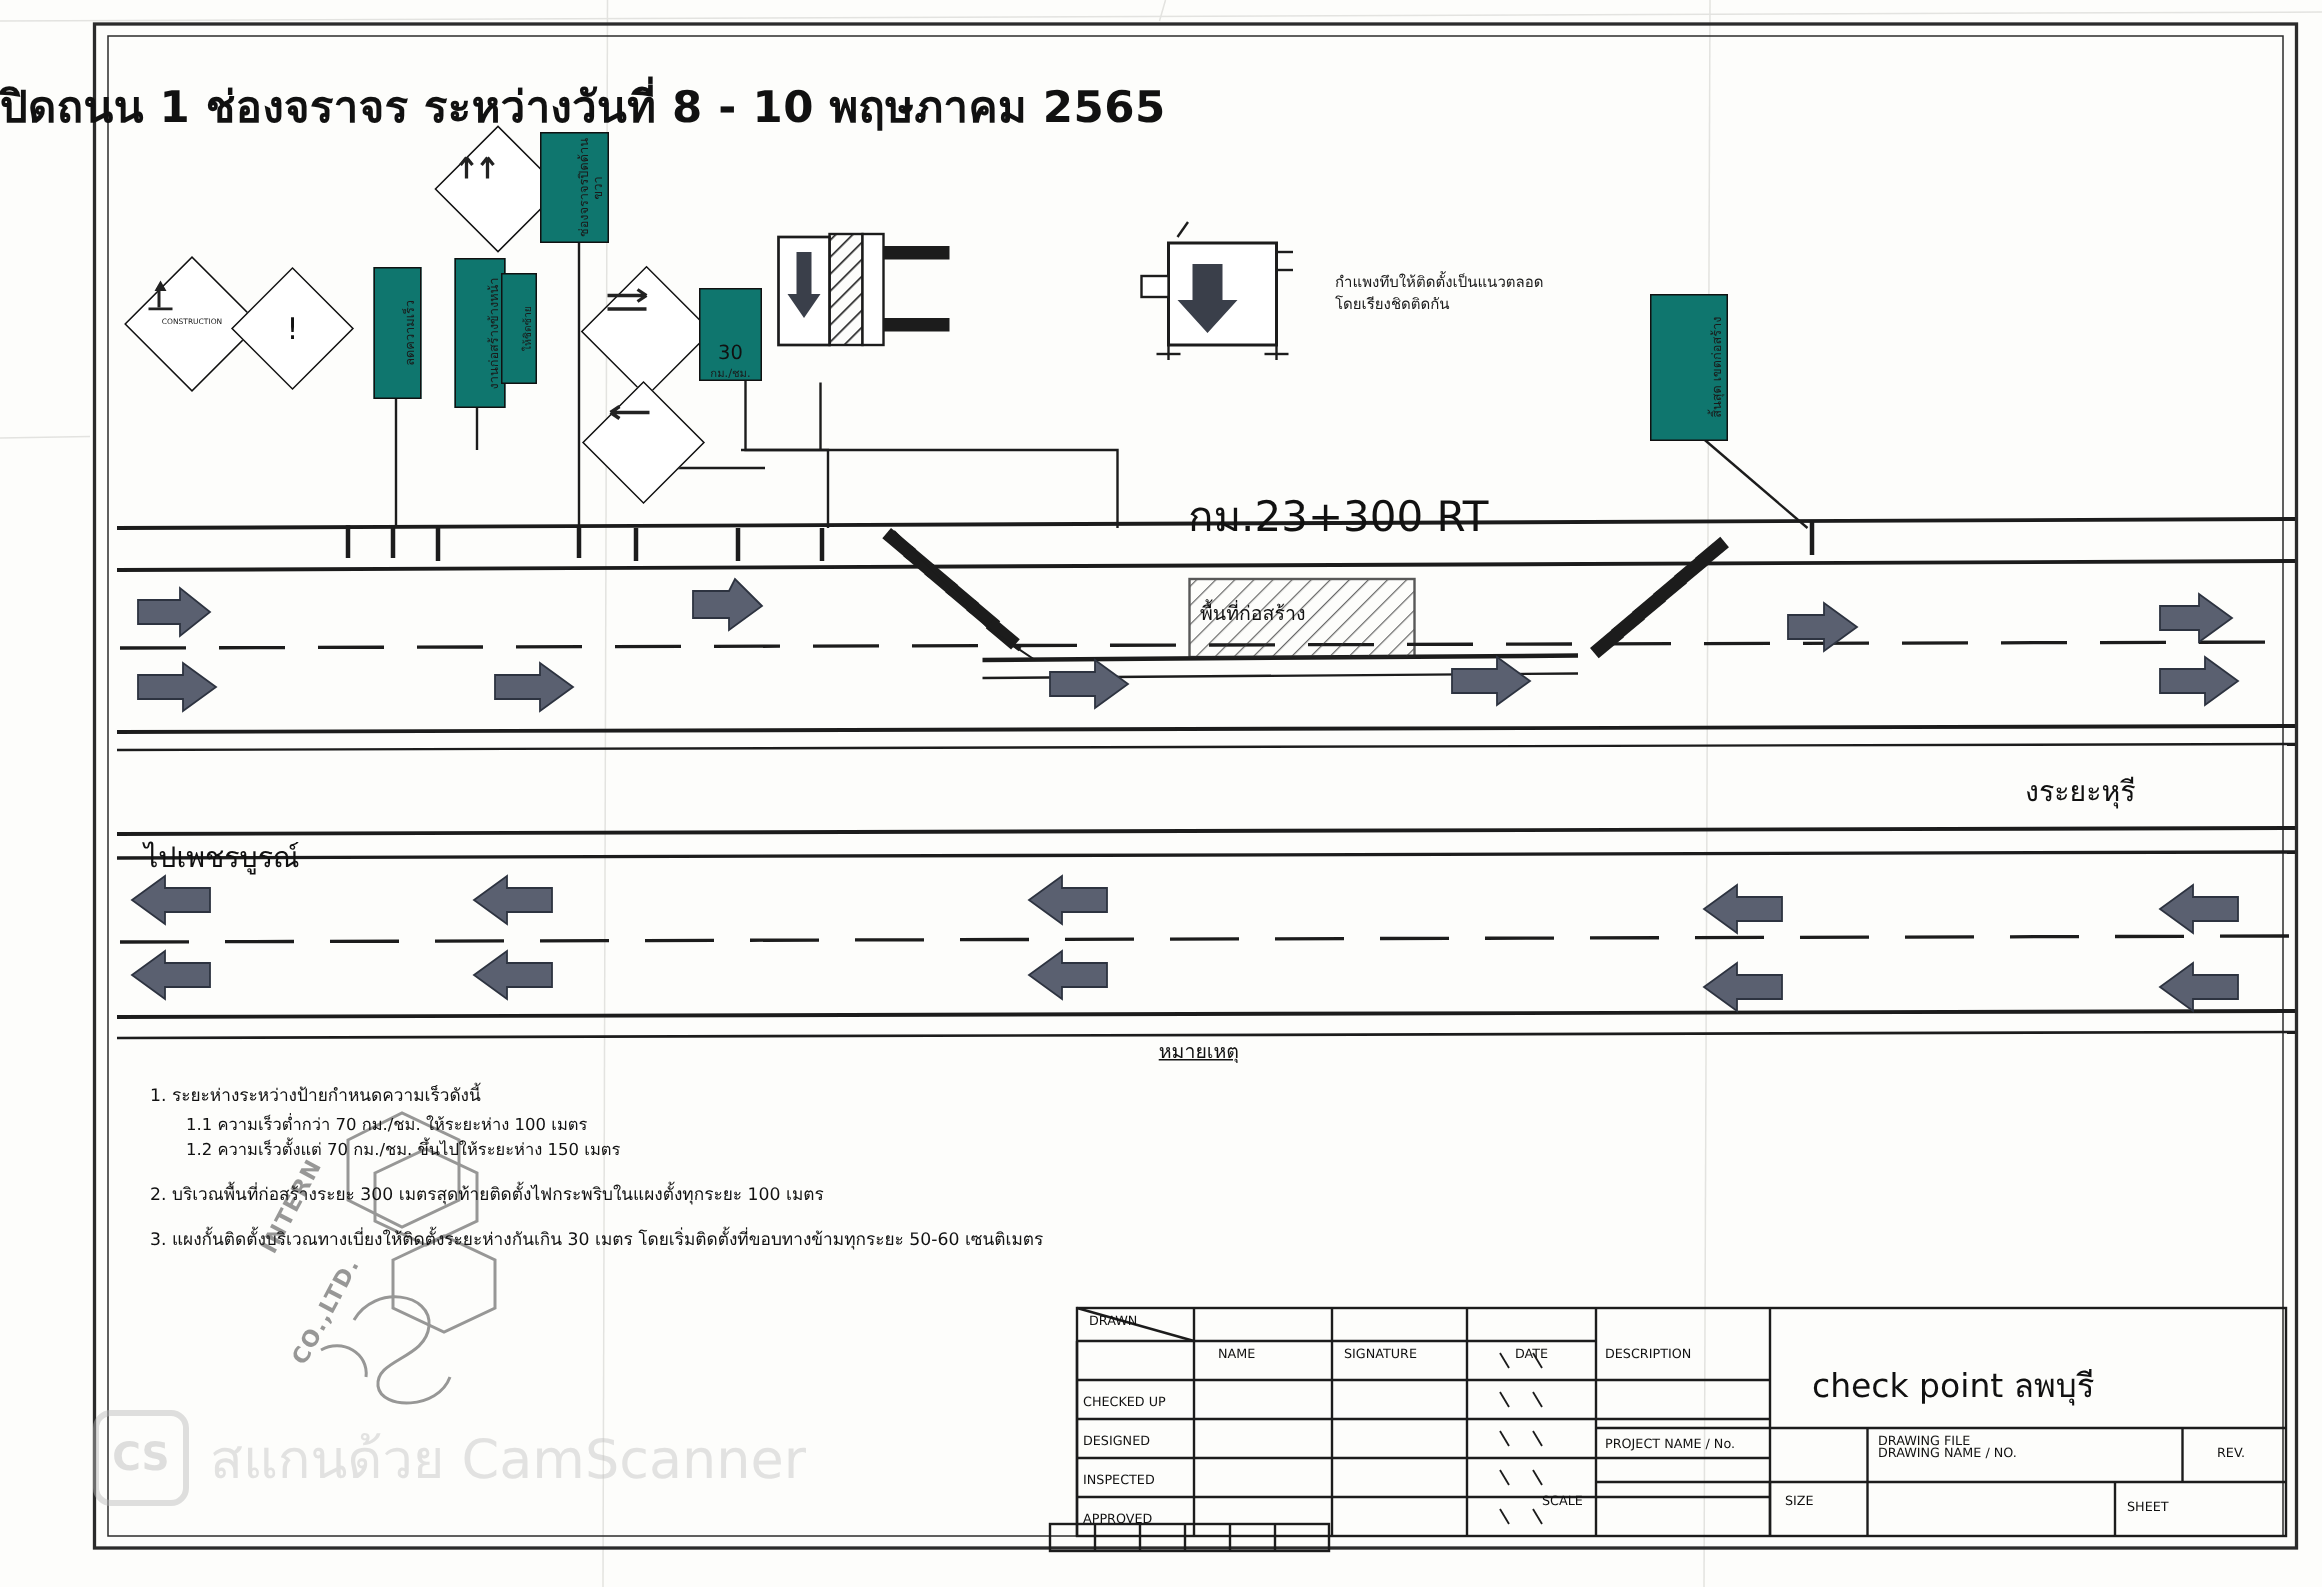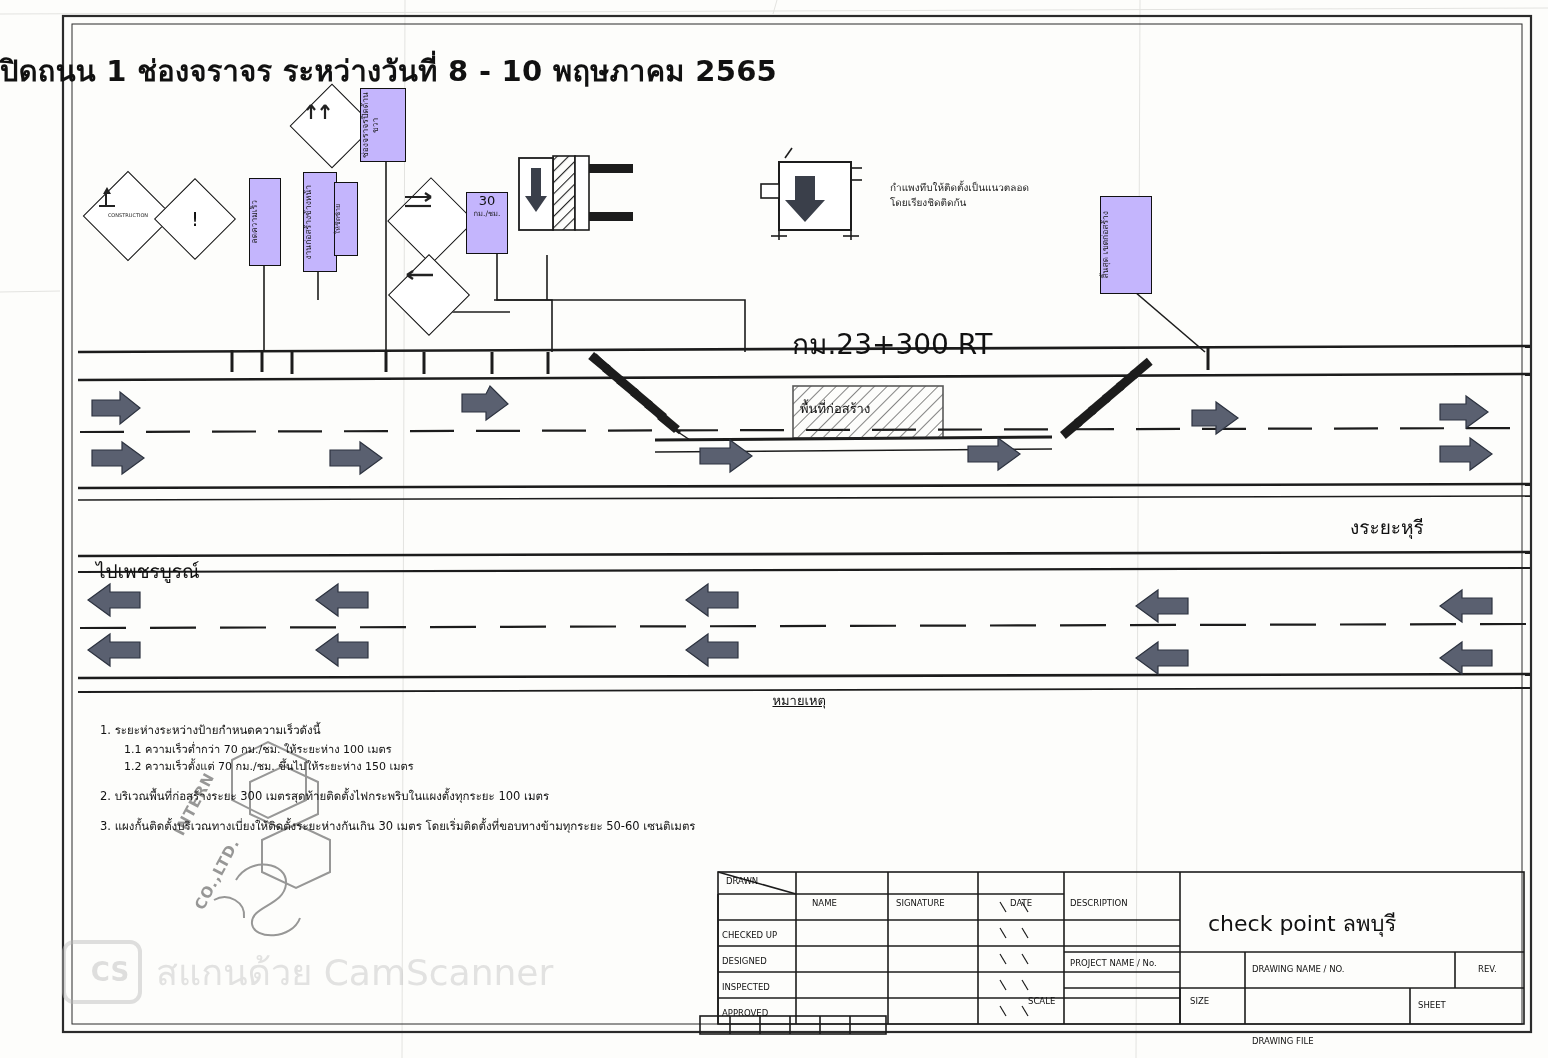--- a/index.html
+++ b/index.html
@@ -25,37 +25,37 @@
   .lbl-xs{font-size:8.5px;color:#1a1a1a;line-height:1.12;}
   .km{font-size:28px;color:#111;}
   .dir{font-size:19px;color:#111;}
   .note-h{font-size:13px;color:#111;}
   .note{font-size:11.5px;color:#111;line-height:1.35;}
   .note2{font-size:11px;color:#111;line-height:1.35;}
   .vert{
     writing-mode:vertical-rl;text-orientation:mixed;transform:rotate(180deg);
   }
   .boxsign{
-    border:1.6px solid #111;background:#c4b5fd;
-    display:flex;align-items:center;justify-content:flex-start;
+    border:1.6px solid #111;background:#0f766e;
+    display:flex;align-items:center;justify-content:flex-end;
     text-align:center;
   }
   .diamond{
     border:1.6px solid #111;background:#fff;
     transform:rotate(45deg);
   }
   .dinner{transform:rotate(-45deg);display:flex;align-items:center;justify-content:center;width:100%;height:100%;}
   .tblhdr{font-size:8.5px;color:#111;}
   .cp{font-size:22px;color:#111;}
   
   .cs-wrap{position:absolute;left:62px;top:940px;display:flex;align-items:center;gap:14px;opacity:.45;}
   .cs-box{
     width:56px;height:56px;border:4px solid #b9b9b9;border-radius:12px;
     display:flex;align-items:center;justify-content:center;
-    font-size:26px;font-weight:bold;color:#b9b9b9;padding-left:16px;
+    font-size:26px;font-weight:bold;color:#b9b9b9;
   }
   .cs-txt{font-size:36px;color:#c2c2c2;}
   .logostamp{
     position:absolute;left:150px;top:735px;width:260px;height:210px;
     opacity:.5;
   }
   .stamptxt{
     position:absolute;font-size:15px;color:#333;font-weight:bold;
     transform:rotate(-62deg);letter-spacing:1px;
   }
@@ -381,21 +381,21 @@
   <div class="abs tblhdr" style="left:812px;top:898px;">NAME</div>
   <div class="abs tblhdr" style="left:896px;top:898px;">SIGNATURE</div>
   <div class="abs tblhdr" style="left:1010px;top:898px;">DATE</div>
   <div class="abs tblhdr" style="left:1070px;top:898px;">DESCRIPTION</div>
 
   <div class="abs tblhdr" style="left:1070px;top:958px;">PROJECT NAME / No.</div>
   <div class="abs tblhdr" style="left:1252px;top:964px;">DRAWING NAME / NO.</div>
   <div class="abs tblhdr" style="left:1478px;top:964px;">REV.</div>
   <div class="abs tblhdr" style="left:1028px;top:996px;">SCALE</div>
   <div class="abs tblhdr" style="left:1190px;top:996px;">SIZE</div>
-  <div class="abs tblhdr" style="left:1252px;top:1036px;">DRAWING FILE</div>
+  <div class="abs tblhdr" style="left:1252px;top:956px;">DRAWING FILE</div>
   <div class="abs tblhdr" style="left:1418px;top:1000px;">SHEET</div>
 
   <div class="abs cp thai" style="left:1208px;top:906px;">check point ลพบุรี</div>
 
   <div class="cs-wrap">
     <div class="cs-box">CS</div>
     <div class="cs-txt thai">สแกนด้วย CamScanner</div>
   </div>
 
 </div>

